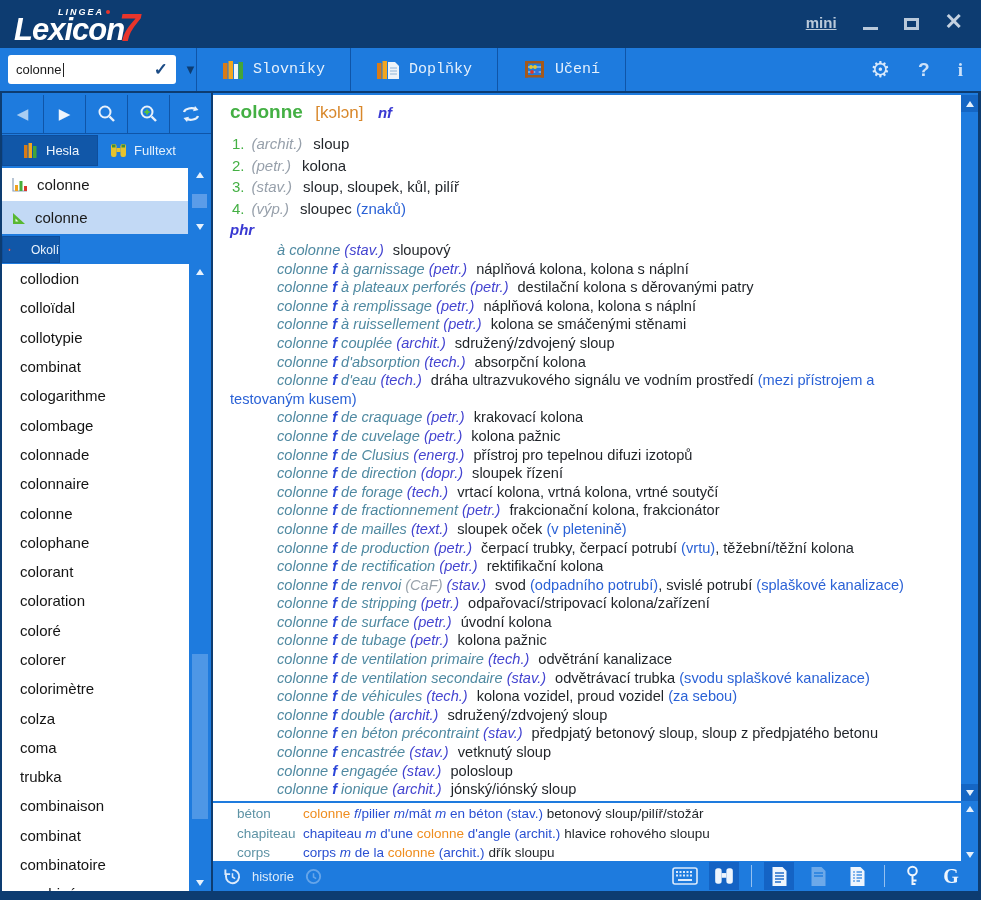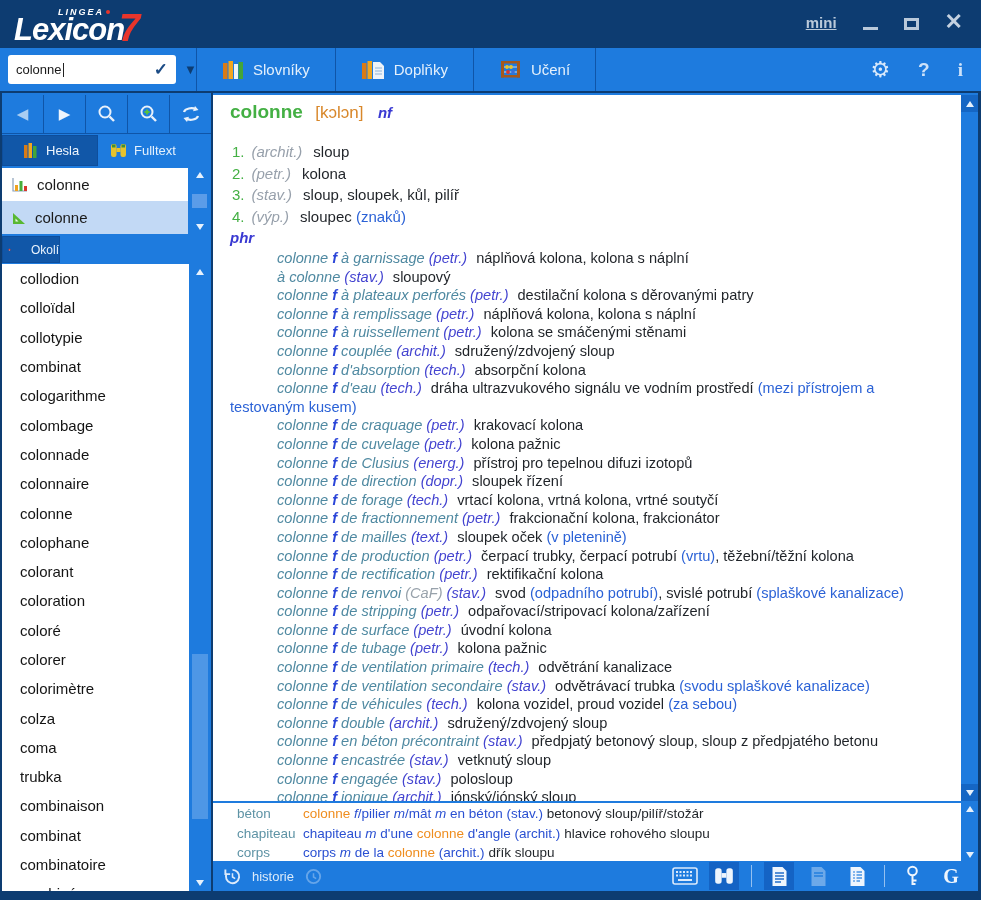--- a/index.html
+++ b/index.html
@@ -20,21 +20,21 @@
   .btn-close { color:#c4d1e0; font-size:22px; font-weight:700; line-height:20px; }
 
   
   .toolbar { position:absolute; left:0; top:48px; width:981px; height:45px; background:#1e7bde; border-bottom:2px solid #0d3c71; }
   .search-wrap { position:absolute; left:8px; top:7px; display:flex; align-items:center; }
   .search-field { width:168px; height:29px; background:#fff; border-radius:3px; display:flex; align-items:center; padding:0 8px; font-size:13px; color:#1a1a1a; position:relative; }
   .search-caret { display:inline-block; width:1px; height:14px; background:#222; margin-left:1px; }
   .search-check { position:absolute; right:8px; color:#1b4b85; font-weight:700; font-size:17px; }
   .search-drop { margin-left:8px; color:#0d3c71; font-size:13px; }
   .menu { position:absolute; left:196px; top:0; height:43px; display:flex; }
-  .menu-btn { display:flex; align-items:center; gap:9px; padding:0 25px; border-left:1px solid #0f55a8; color:#e4f0fc; font-size:15px; }
+  .menu-btn { display:flex; align-items:center; gap:9px; padding:0 25px; border-left:1px solid #0f55a8; color:#e4f0fc; font-size:15px;font-family:Liberation Mono, monospace; }
   .menu-btn:last-child { border-right:1px solid #0f55a8; }
   .tb-right { position:absolute; right:18px; top:0; height:43px; display:flex; align-items:center; gap:28px; }
   .gear { color:#d9e9fb; font-size:22px; }
   .help { color:#cde2f9; font-size:19px; font-weight:700; }
   .info { color:#cde2f9; font-size:19px; font-weight:700; font-family:"Liberation Serif", serif; }
 
   
   .sidebar { position:absolute; left:2px; top:93px; width:209px; height:798px; background:#1e7bde; }
   .navrow { position:absolute; left:0; top:2px; width:209px; height:39px; display:flex; border-bottom:1px solid #0f55a8; }
   .nav-btn { flex:1; display:flex; align-items:center; justify-content:center; border-right:1px solid #0f55a8; }
@@ -62,21 +62,21 @@
   .tri-up { width:0; height:0; border-left:4px solid transparent; border-right:4px solid transparent; border-bottom:6px solid #e7f1fc; }
   .tri-down { width:0; height:0; border-left:4px solid transparent; border-right:4px solid transparent; border-top:6px solid #e7f1fc; }
   .arr { position:absolute; left:50%; transform:translateX(-50%); }
 
   
   .main { position:absolute; left:213px; top:93px; width:765px; height:798px; background:#1e7bde; }
   .entry-panel { position:absolute; left:0; top:2px; width:765px; height:706px; background:#fff; overflow:hidden; }
   .entry-scroll { position:absolute; right:0; top:0; width:17px; height:706px; background:#1e7bde; }
   .scroll-btn { position:absolute; left:0; width:17px; height:17px; background:#1566c4; display:flex; align-items:center; justify-content:center; }
   .entry-content { position:absolute; left:0; top:0; width:748px; height:706px; padding:6px 26px 0 17px; overflow:hidden; }
-  .headline { margin-bottom:18px; }
+  .headline { margin-bottom:10px; }
   .headword { color:#44b044; font-weight:700; font-size:19px; }
   .pron { color:#d8872a; font-size:17px; margin-left:8px; }
   .gram { color:#3939d2; font-size:15px; font-style:italic; font-weight:700; margin-left:10px; }
   .sense { font-size:15px; line-height:21.5px; color:#1f2328; }
   .sense-num { color:#44b044; margin-left:2px; margin-right:7px; }
   .sense-dom { color:#97a0ab; font-style:italic; margin-right:11px; }
   .cz-t { color:#1f2328; }
   .cz-n { color:#2b62d6; }
   .phr-label { color:#3939d2; font-size:15px; font-style:italic; font-weight:700; margin:2px 0 3px; }
   .phrase { font-size:14.6px; line-height:18.6px; text-indent:47px; }
@@ -314,22 +314,22 @@
           <span class="gram">nf</span>
         </div>
         <div>
             <div class="sense"><span class="sense-num">1.</span><span class="sense-dom">(archit.)</span><span class="cz-t">sloup</span></div>
             <div class="sense"><span class="sense-num">2.</span><span class="sense-dom">(petr.)</span><span class="cz-t">kolona</span></div>
             <div class="sense"><span class="sense-num">3.</span><span class="sense-dom">(stav.)</span><span class="cz-t">sloup, sloupek, kůl, pilíř</span></div>
             <div class="sense"><span class="sense-num">4.</span><span class="sense-dom">(výp.)</span><span class="cz-t">sloupec </span><span class="cz-n">(znaků)</span></div>
           </div>
         <div class="phr-label">phr</div>
         <div>
+            <div class="phrase"><span class="fr-p">à colonne </span><span class="fr-d">(stav.)</span><span class="cz-t cz-gap">sloupový</span></div>
             <div class="phrase"><span class="fr-p">colonne </span><span class="fr-g">f</span><span class="fr-p"> à garnissage </span><span class="fr-d">(petr.)</span><span class="cz-t cz-gap">náplňová kolona, kolona s náplní</span></div>
-            <div class="phrase"><span class="fr-p">à colonne </span><span class="fr-d">(stav.)</span><span class="cz-t cz-gap">sloupový</span></div>
             <div class="phrase"><span class="fr-p">colonne </span><span class="fr-g">f</span><span class="fr-p"> à plateaux perforés </span><span class="fr-d">(petr.)</span><span class="cz-t cz-gap">destilační kolona s děrovanými patry</span></div>
             <div class="phrase"><span class="fr-p">colonne </span><span class="fr-g">f</span><span class="fr-p"> à remplissage </span><span class="fr-d">(petr.)</span><span class="cz-t cz-gap">náplňová kolona, kolona s náplní</span></div>
             <div class="phrase"><span class="fr-p">colonne </span><span class="fr-g">f</span><span class="fr-p"> à ruissellement </span><span class="fr-d">(petr.)</span><span class="cz-t cz-gap">kolona se smáčenými stěnami</span></div>
             <div class="phrase"><span class="fr-p">colonne </span><span class="fr-g">f</span><span class="fr-p"> couplée </span><span class="fr-d">(archit.)</span><span class="cz-t cz-gap">sdružený/zdvojený sloup</span></div>
             <div class="phrase"><span class="fr-p">colonne </span><span class="fr-g">f</span><span class="fr-p"> d'absorption </span><span class="fr-d">(tech.)</span><span class="cz-t cz-gap">absorpční kolona</span></div>
             <div class="phrase"><span class="fr-p">colonne </span><span class="fr-g">f</span><span class="fr-p"> d'eau </span><span class="fr-d">(tech.)</span><span class="cz-t cz-gap">dráha ultrazvukového signálu ve vodním prostředí </span><span class="cz-n">(mezi přístrojem a testovaným kusem)</span></div>
             <div class="phrase"><span class="fr-p">colonne </span><span class="fr-g">f</span><span class="fr-p"> de craquage </span><span class="fr-d">(petr.)</span><span class="cz-t cz-gap">krakovací kolona</span></div>
             <div class="phrase"><span class="fr-p">colonne </span><span class="fr-g">f</span><span class="fr-p"> de cuvelage </span><span class="fr-d">(petr.)</span><span class="cz-t cz-gap">kolona pažnic</span></div>
             <div class="phrase"><span class="fr-p">colonne </span><span class="fr-g">f</span><span class="fr-p"> de Clusius </span><span class="fr-d">(energ.)</span><span class="cz-t cz-gap">přístroj pro tepelnou difuzi izotopů</span></div>
             <div class="phrase"><span class="fr-p">colonne </span><span class="fr-g">f</span><span class="fr-p"> de direction </span><span class="fr-d">(dopr.)</span><span class="cz-t cz-gap">sloupek řízení</span></div>

